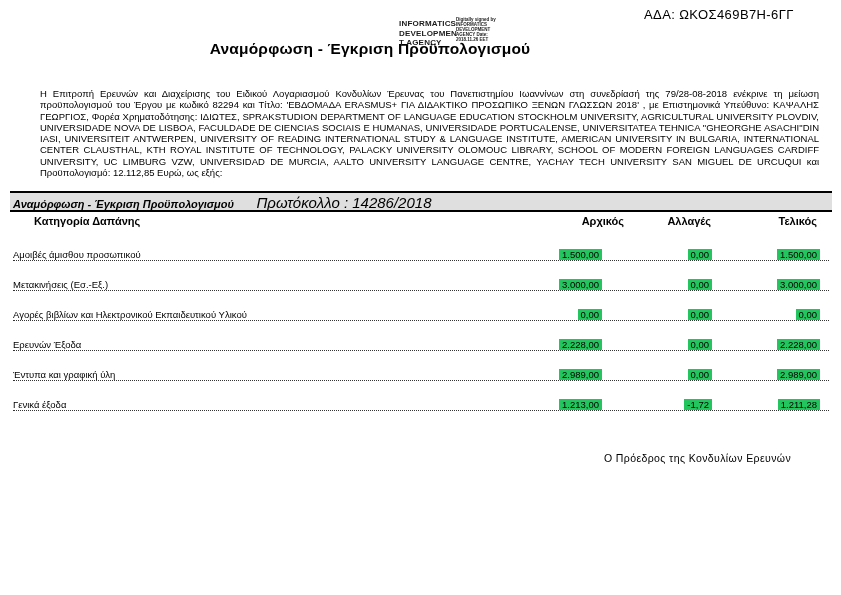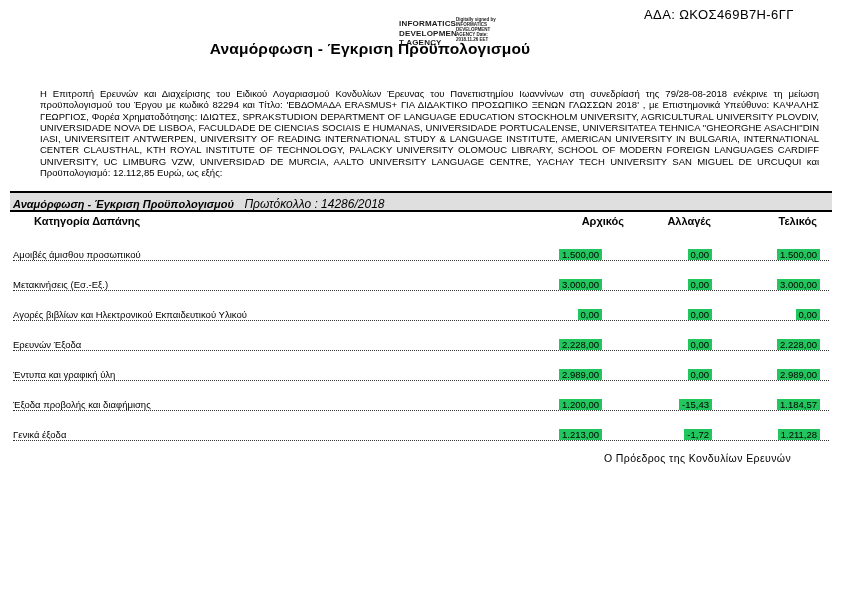--- a/index.html
+++ b/index.html
@@ -42,21 +42,21 @@
   }
   
   .bar{
     position:absolute;left:10px;top:191px;width:819px;height:16px;
     background:#dfdfdf;
     border-top:2px solid #000;border-bottom:2px solid #000;
     padding:1px 0 0 3px;box-sizing:content-box;
     white-space:nowrap;overflow:hidden;
   }
   .bar .bar-title{font-size:11px;font-weight:bold;font-style:italic;}
-  .bar .bar-protocol{font-size:12px;font-style:italic;margin-left:6px;text-align:center;}
+  .bar .bar-protocol{font-size:15px;font-style:italic;margin-left:18px;text-align:center;}
   
   .thead{
     position:absolute;left:10px;top:215px;width:821px;height:15px;
     font-weight:bold;font-size:11px;
   }
   .thead .hcat{position:absolute;left:4px;top:0;padding-left:20px;}
   .thead .h1{position:absolute;right:207px;top:0;}
   .thead .h2{position:absolute;right:120px;top:0;}
   .thead .h3{position:absolute;right:14px;top:0;}
   
@@ -144,27 +144,20 @@
       </div>
       <div class="trow">
         <span class="dots"></span>
         <span class="cat">Έντυπα και γραφική ύλη</span>
         <span class="num n1">2.989,00</span>
         <span class="num n2">0,00</span>
         <span class="num n3">2.989,00</span>
       </div>
       <div class="trow">
         <span class="dots"></span>
-        <span class="cat">Έξοδα προβολής και διαφήμισης</span>
-        <span class="num n1">1.200,00</span>
-        <span class="num n2">-15,43</span>
-        <span class="num n3">1.184,57</span>
-      </div>
-      <div class="trow">
-        <span class="dots"></span>
         <span class="cat">Γενικά έξοδα</span>
         <span class="num n1">1.213,00</span>
         <span class="num n2">-1,72</span>
         <span class="num n3">1.211,28</span>
       </div>
     </div>
 
   <div class="sig sig-role">
     <div>Ο Πρόεδρος της Κονδυλίων Ερευνών</div>
   </div>

